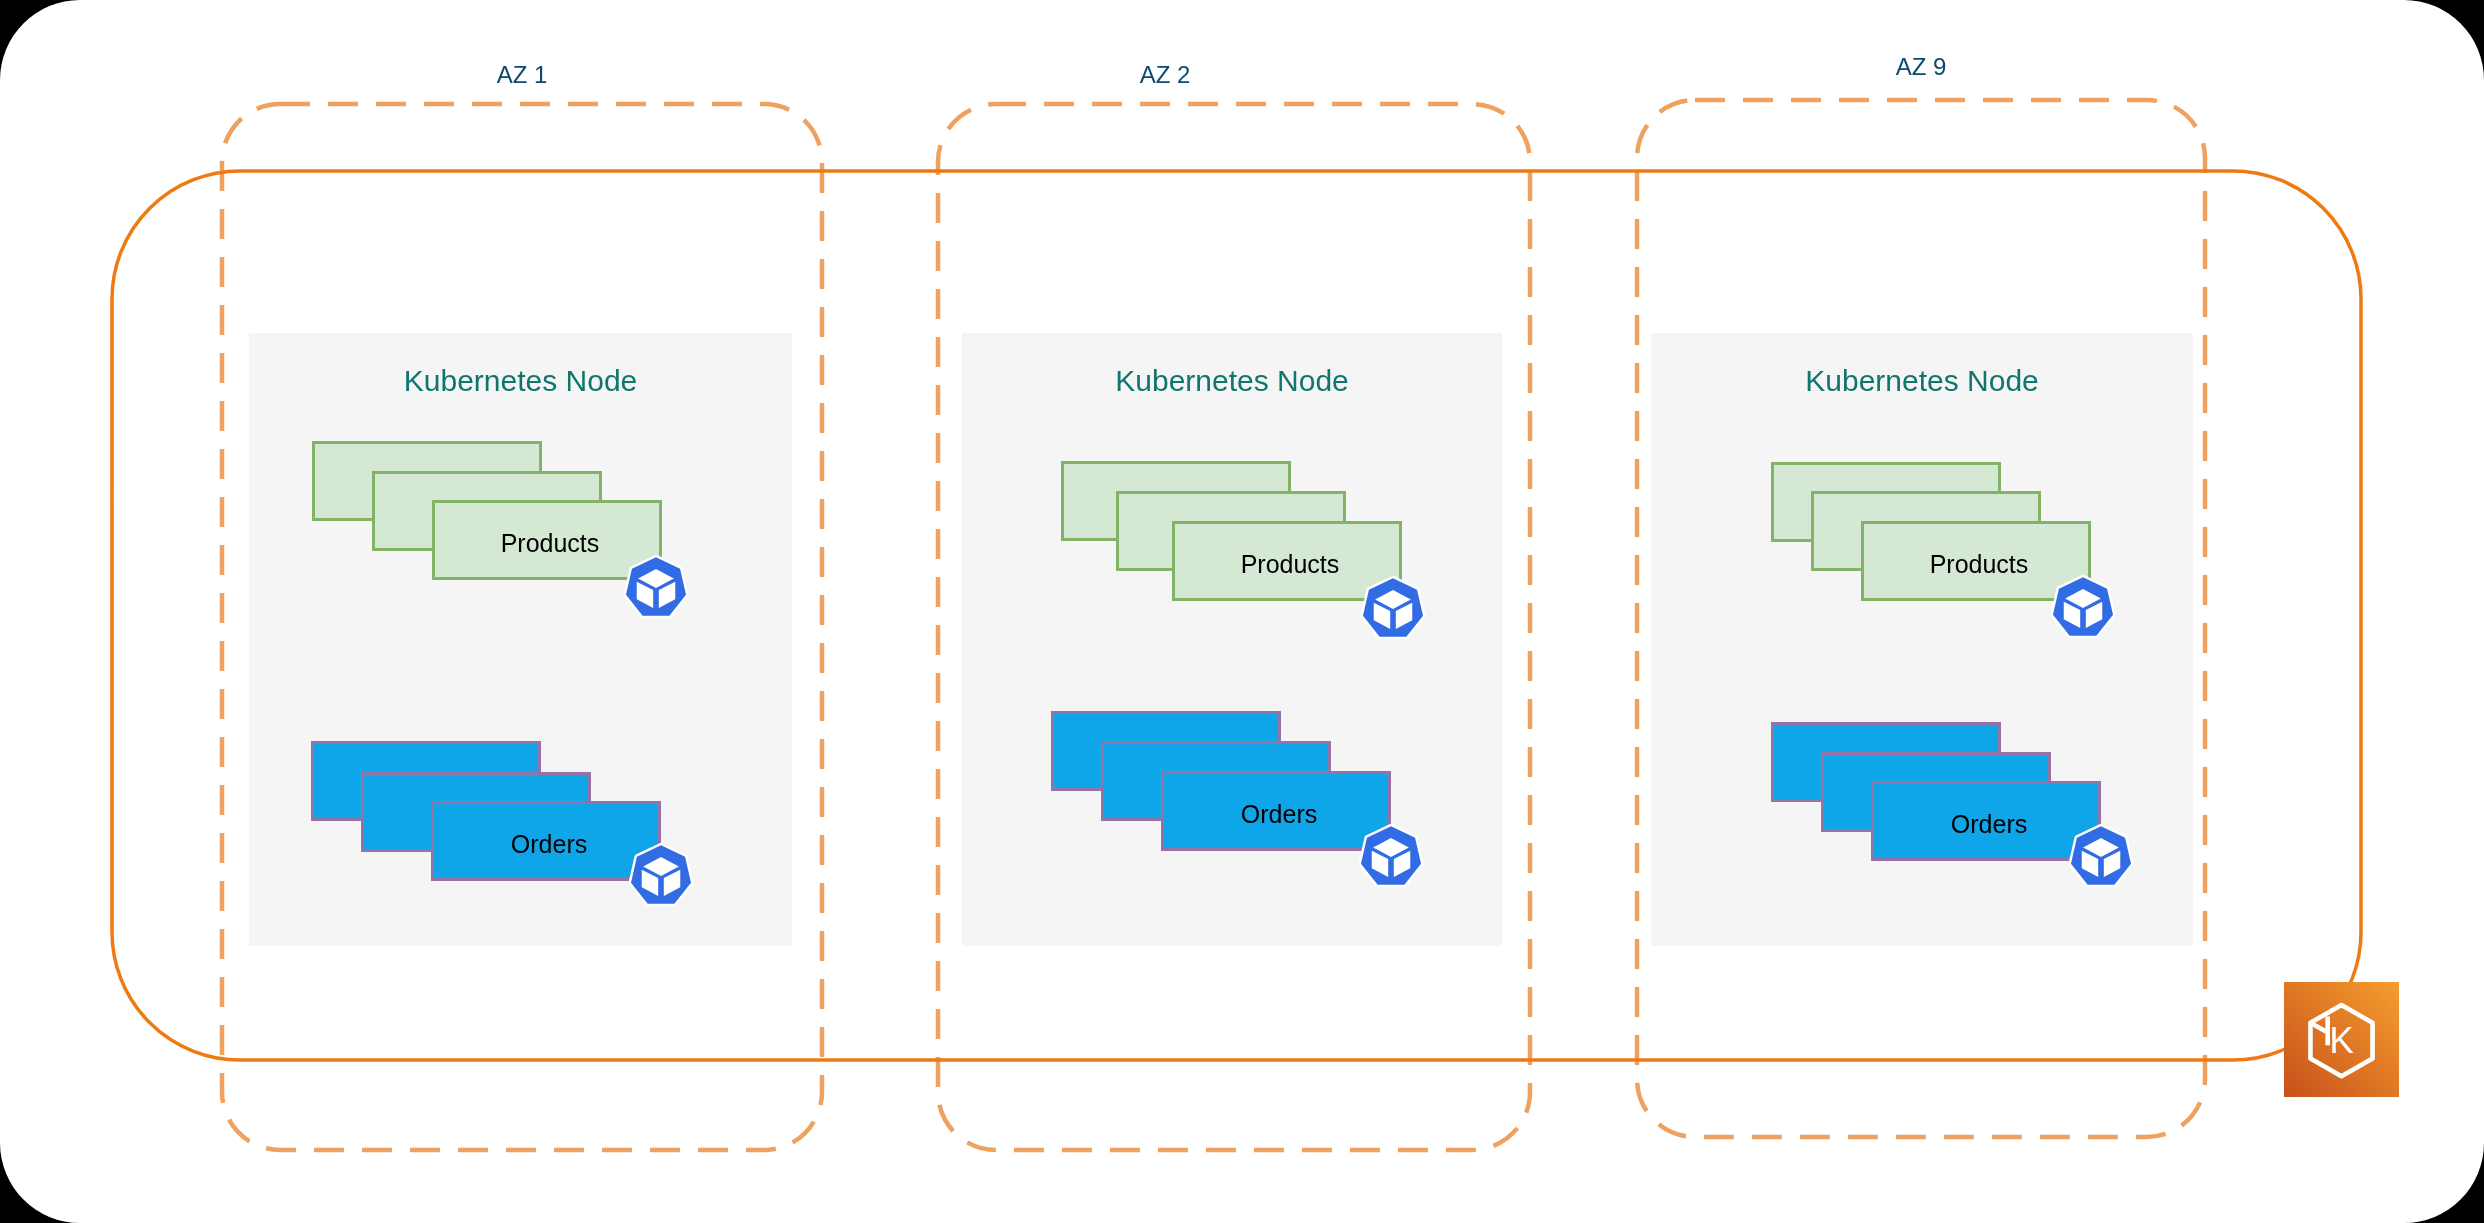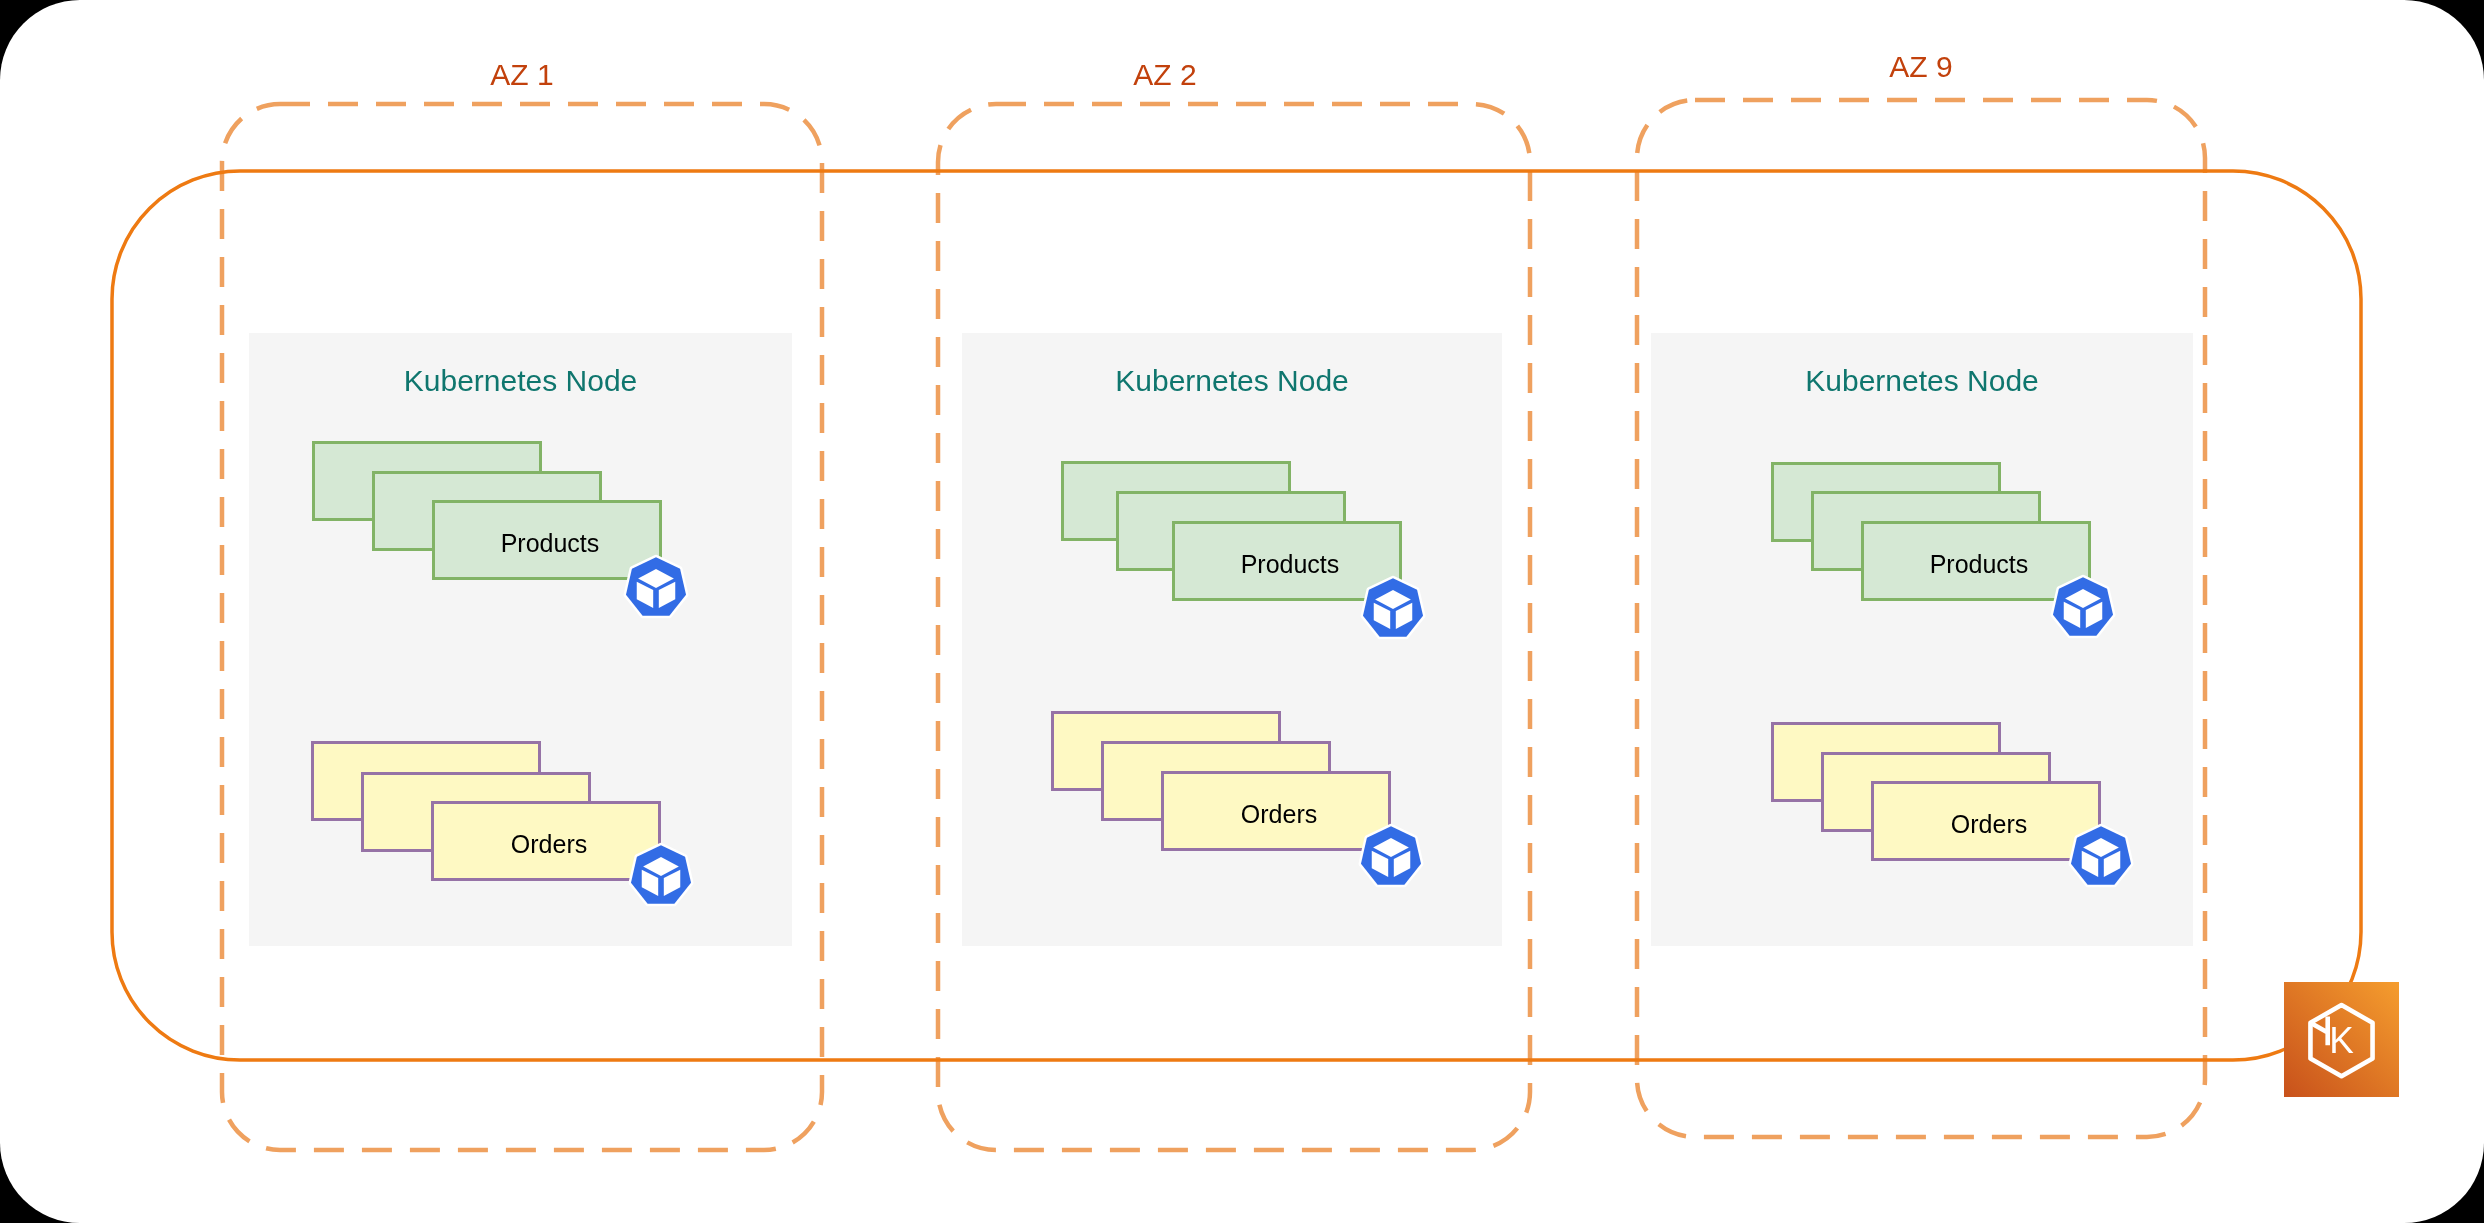--- a/index.html
+++ b/index.html
@@ -1,25 +1,25 @@
 <!DOCTYPE html>
 <html><head>
 <meta charset="utf-8">
 <style>
   html,body{margin:0;padding:0;background:#000;}
   body{width:2484px;height:1223px;position:relative;font-family:"Liberation Sans",sans-serif;}
   .canvas{position:absolute;inset:0;background:#fff;border-radius:80px;overflow:hidden;}
   .lines{position:absolute;left:0;top:0;width:2484px;height:1223px;}
   .abs{position:absolute;}
-  .az-label{font-size:30px;line-height:36px;color:#c2410c;transform:translateX(-50%);white-space:nowrap;text-align:center;}
+  .az-label{font-size:24px;line-height:36px;color:#0c4a6e;transform:translateX(-50%);white-space:nowrap;text-align:center;}
   .node-box{background:#F5F5F5;}
   .node-title{font-size:30px;line-height:36px;color:#0f766e;text-align:center;}
   .stack-box{width:230px;height:80px;box-sizing:border-box;}
   .stack-box.green{background:#D5E8D4;border:3px solid #82B366;}
-  .stack-box.purple{background:#fef9c3;border:3px solid #9673A6;}
+  .stack-box.purple{background:#0ea5e9;border:3px solid #9673A6;}
   .stack-label{font-size:25px;line-height:80px;color:#000;text-align:center;width:230px;height:80px;}
   .pod{width:70px;height:70px;}
   .eks{width:115px;height:115px;}
 </style>
 </head>
 <body>
 
 <svg width="0" height="0" style="position:absolute">
   <defs>
     <linearGradient id="eksGrad" x1="0" y1="1" x2="1" y2="0">

